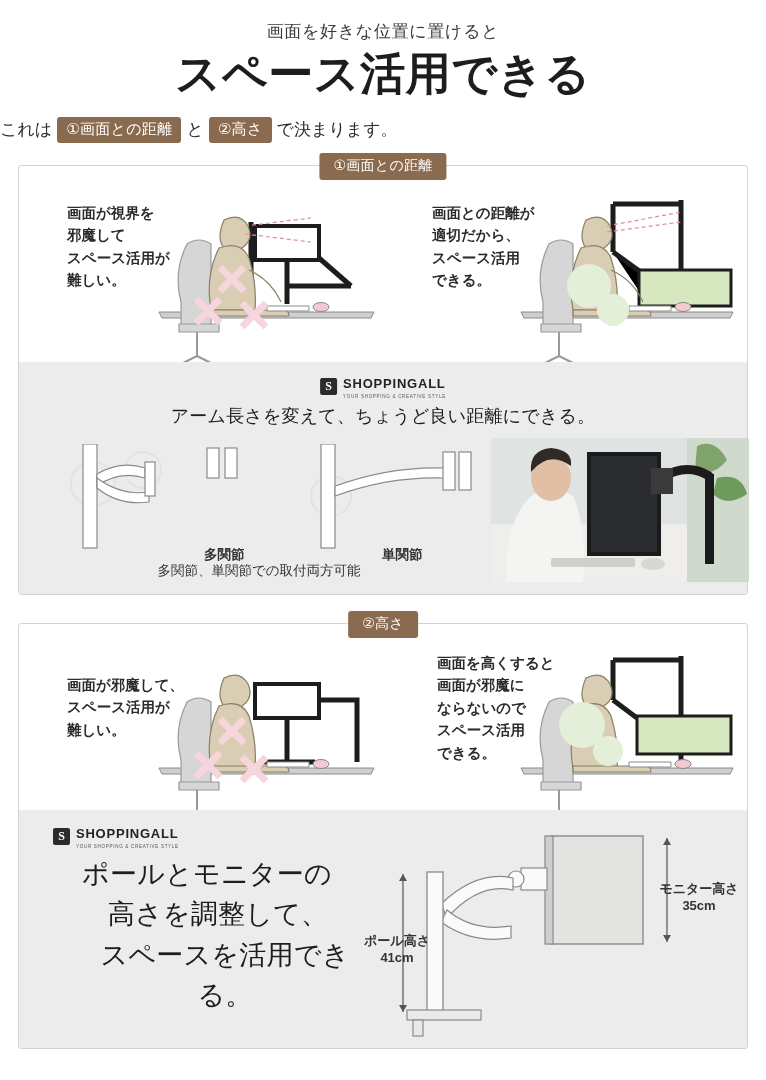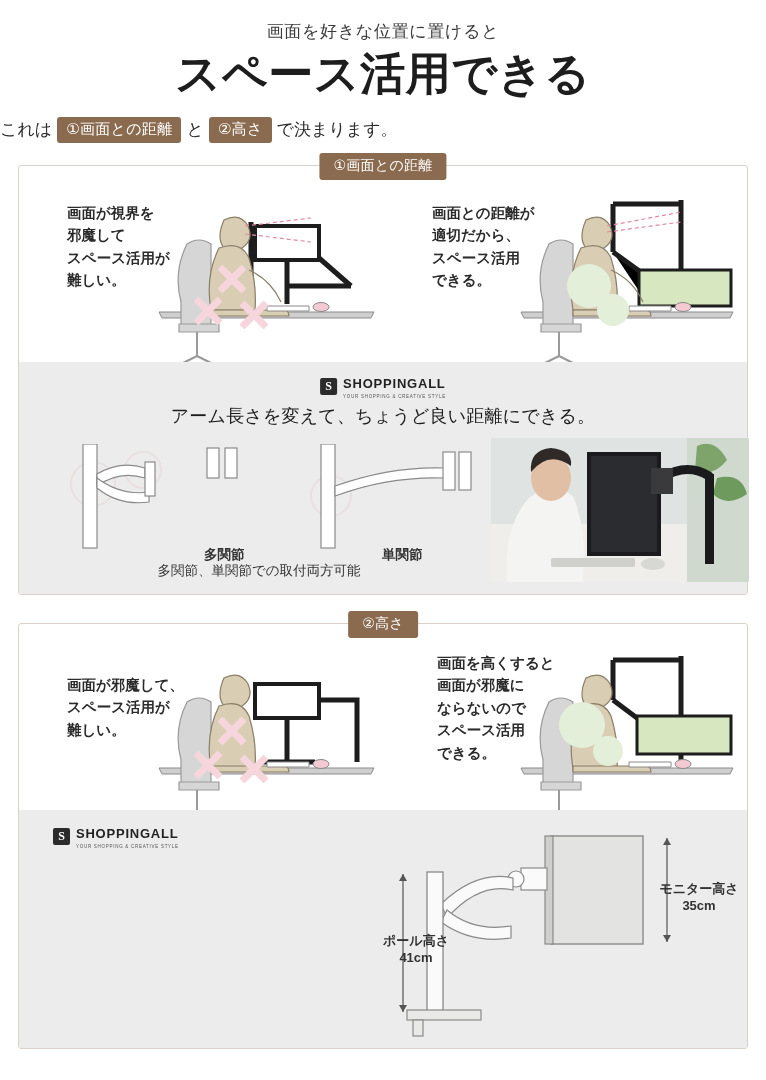--- a/index.html
+++ b/index.html
@@ -303,20 +303,25 @@
 
     <div class="panel-gray" style="height:238px;">
       <div class="brand" style="position:absolute;left:34px;top:14px;">
         <span class="mark">S</span>
         <span>
           <span class="bt">SHOPPINGALL</span>
           <span class="bs">YOUR SHOPPING &amp; CREATIVE STYLE</span>
         </span>
       </div>
 
+      <div class="bigcopy" style="position:absolute;left:18px;top:44px;width:340px;text-align:center;">
+        <div>ポールとモニターの</div>
+        <div style="padding-left:22px;">高さを調整して、</div>
+        <div style="padding-left:36px;">スペースを活用できる。</div>
+      </div>
 
       <svg width="320" height="216" viewBox="0 0 320 216" style="position:absolute;left:360px;top:16px;">
 
         <rect x="172" y="10" width="92" height="108" fill="#e3e3e1" stroke="#8a8a8a" stroke-width="1.4"></rect>
         <rect x="166" y="10" width="8" height="108" fill="#cfcfcd" stroke="#8a8a8a" stroke-width="1.2"></rect>
 
         <rect x="142" y="42" width="26" height="22" fill="#fafafa" stroke="#8a8a8a" stroke-width="1.2"></rect>
         <circle cx="137" cy="53" r="8" fill="#fafafa" stroke="#8a8a8a" stroke-width="1.2"></circle>
 
         <path d="M62 78 q36 -34 72 -26 l0 12 q-34 -8 -66 28 z" fill="#fafafa" stroke="#8a8a8a" stroke-width="1.2"></path>
@@ -329,21 +334,21 @@
 
         <path d="M24 48 L24 186" stroke="#555" stroke-width="1.2"></path>
         <path d="M24 48 l-4 7 l8 0 z" fill="#555"></path>
         <path d="M24 186 l-4 -7 l8 0 z" fill="#555"></path>
 
         <path d="M288 12 L288 116" stroke="#555" stroke-width="1.2"></path>
         <path d="M288 12 l-4 7 l8 0 z" fill="#555"></path>
         <path d="M288 116 l-4 -7 l8 0 z" fill="#555"></path>
       </svg>
 
-      <div class="dimlabel" style="position:absolute;left:355px;top:122px;width:84px;">
+      <div class="dimlabel" style="position:absolute;left:336px;top:122px;width:84px;">
         <div>ポール高さ</div>
         <div>41cm</div>
       </div>
       <div class="dimlabel" style="position:absolute;left:630px;top:70px;width:100px;">
         <div>モニター高さ</div>
         <div>35cm</div>
       </div>
     </div>
   </div>
 

